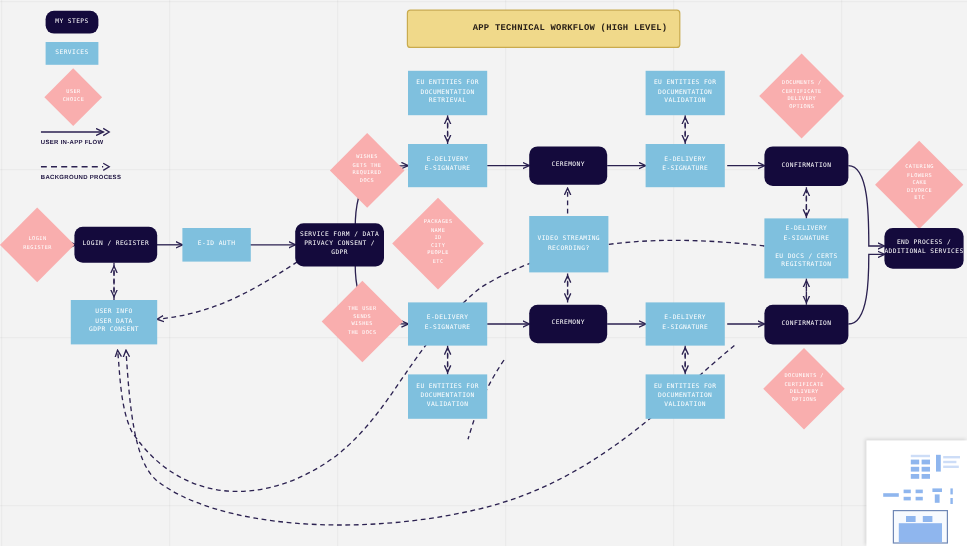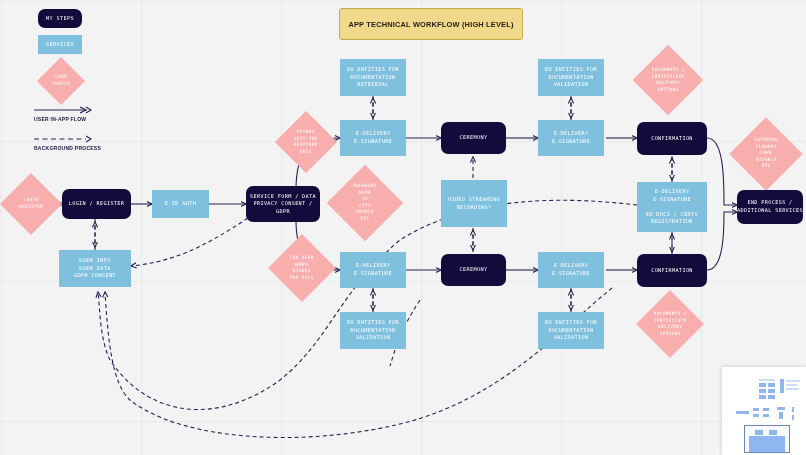--- a/index.html
+++ b/index.html
@@ -30,21 +30,22 @@
     background:#f9aeae;
     transform:rotate(45deg);
     font-size:4.4px;color:#fff;
   }
   .diamond > span{transform:rotate(-45deg);display:block;white-space:pre-line;line-height:1.5;}
   .title-banner{
     position:absolute;left:339px;top:8px;width:182px;height:30px;
     background:#f0d98a;border:1px solid #c9ab4e;border-radius:3px;
     display:flex;align-items:center;justify-content:center;
     color:#2a2118;font-size:7.4px;font-weight:bold;letter-spacing:.2px;
-    font-family:Liberation Sans, sans-serif;
+    font-family:Liberation Mono, monospace;
+    padding-left:44px;
   }
   .legend-label{
     position:absolute;color:#1d1340;font-size:5px;font-weight:bold;
     font-family:"Liberation Sans",sans-serif;letter-spacing:.25px;
   }
   svg.edges{position:absolute;left:0;top:0;width:806px;height:455px;pointer-events:none;}
   .minimap{
     position:absolute;right:0;bottom:0;width:84px;height:88px;
     background:#ffffff;box-shadow:-1px -1px 3px rgba(0,0,0,.12);
   }

